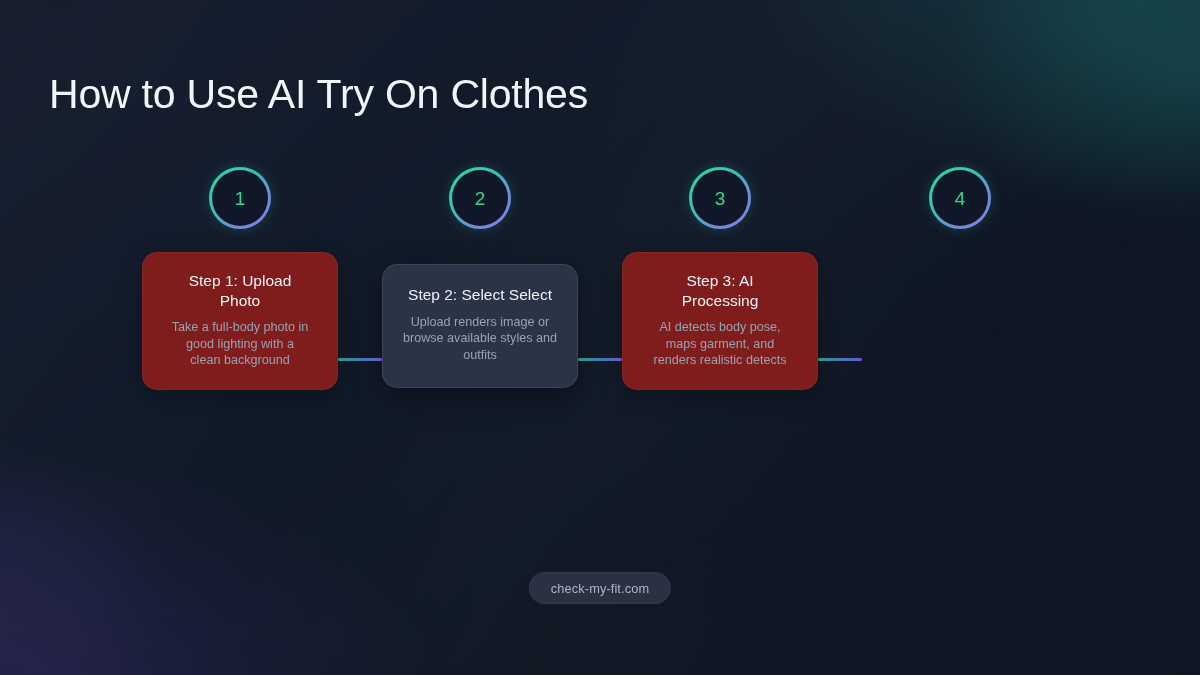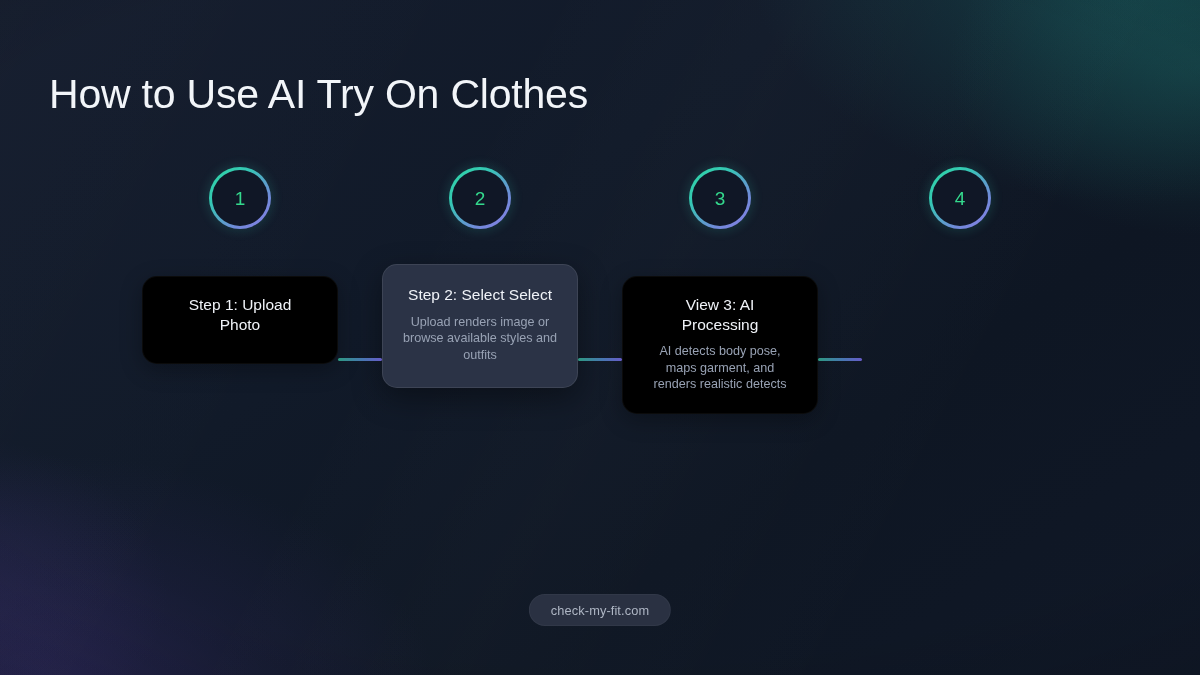--- a/index.html
+++ b/index.html
@@ -118,26 +118,26 @@
     width:44px; height:3px;
     border-radius:2px;
     margin-top:198px;
     background:linear-gradient(90deg, #2f9f86 0%, #4a7cb8 55%, #6b5fd0 100%);
     flex:0 0 auto;
     opacity:0.95;
   }
 
   
   .step-card {
-    margin-top:40px;
+    margin-top:16px;
     width:196px;
     border-radius:15px;
     padding:18px 28px 20px;
     text-align:center;
-    background:#000000;
+    background:#7f1d1d;
     border:1px solid rgba(255,255,255,0.045);
     box-shadow:0 6px 22px rgba(0,0,0,0.30);
   }
   .step-card.active {
     background:#2b3346;
     border:1px solid rgba(255,255,255,0.085);
     margin-top:28px;
     padding:20px 14px 24px;
     box-shadow:0 10px 30px rgba(0,0,0,0.38);
   }
@@ -153,21 +153,21 @@
     font-weight:400;
     color:#98a2b4;
     line-height:1.32;
   }
 
   
   #footer-badge {
     position:absolute;
     left:50%;
     transform:translateX(-50%);
-    top:594px;
+    top:572px;
     height:32px;
     padding:0 21px;
     display:flex; align-items:center; justify-content:center;
     border-radius:16px;
     background:#2a3142;
     border:1px solid rgba(255,255,255,0.035);
     font-size:12.8px;
     color:#aeb6c4;
     letter-spacing:0.1px;
     white-space:nowrap;
@@ -192,20 +192,21 @@
 
     <div class="step-col">
       <div class="step-circle-wrap">
         <div class="circle-glow"></div>
         <div class="step-circle">
           <span class="step-number">1</span>
         </div>
       </div>
       <div class="step-card">
         <div class="card-title">Step 1: Upload Photo</div>
+        <div class="card-desc">Take a full-body photo in good lighting with a clean background</div>
       </div>
     </div>
 
     <div class="connector"></div>
 
     <div class="step-col">
       <div class="step-circle-wrap">
         <div class="circle-glow"></div>
         <div class="step-circle">
           <span class="step-number">2</span>
@@ -220,21 +221,21 @@
     <div class="connector"></div>
 
     <div class="step-col">
       <div class="step-circle-wrap">
         <div class="circle-glow"></div>
         <div class="step-circle">
           <span class="step-number">3</span>
         </div>
       </div>
       <div class="step-card">
-        <div class="card-title">View 3: AI Processing</div>
+        <div class="card-title">Step 3: AI Processing</div>
         <div class="card-desc">AI detects body pose, maps garment, and renders realistic detects</div>
       </div>
     </div>
 
     <div class="connector"></div>
 
     <div class="step-col">
       <div class="step-circle-wrap">
         <div class="circle-glow"></div>
         <div class="step-circle">

